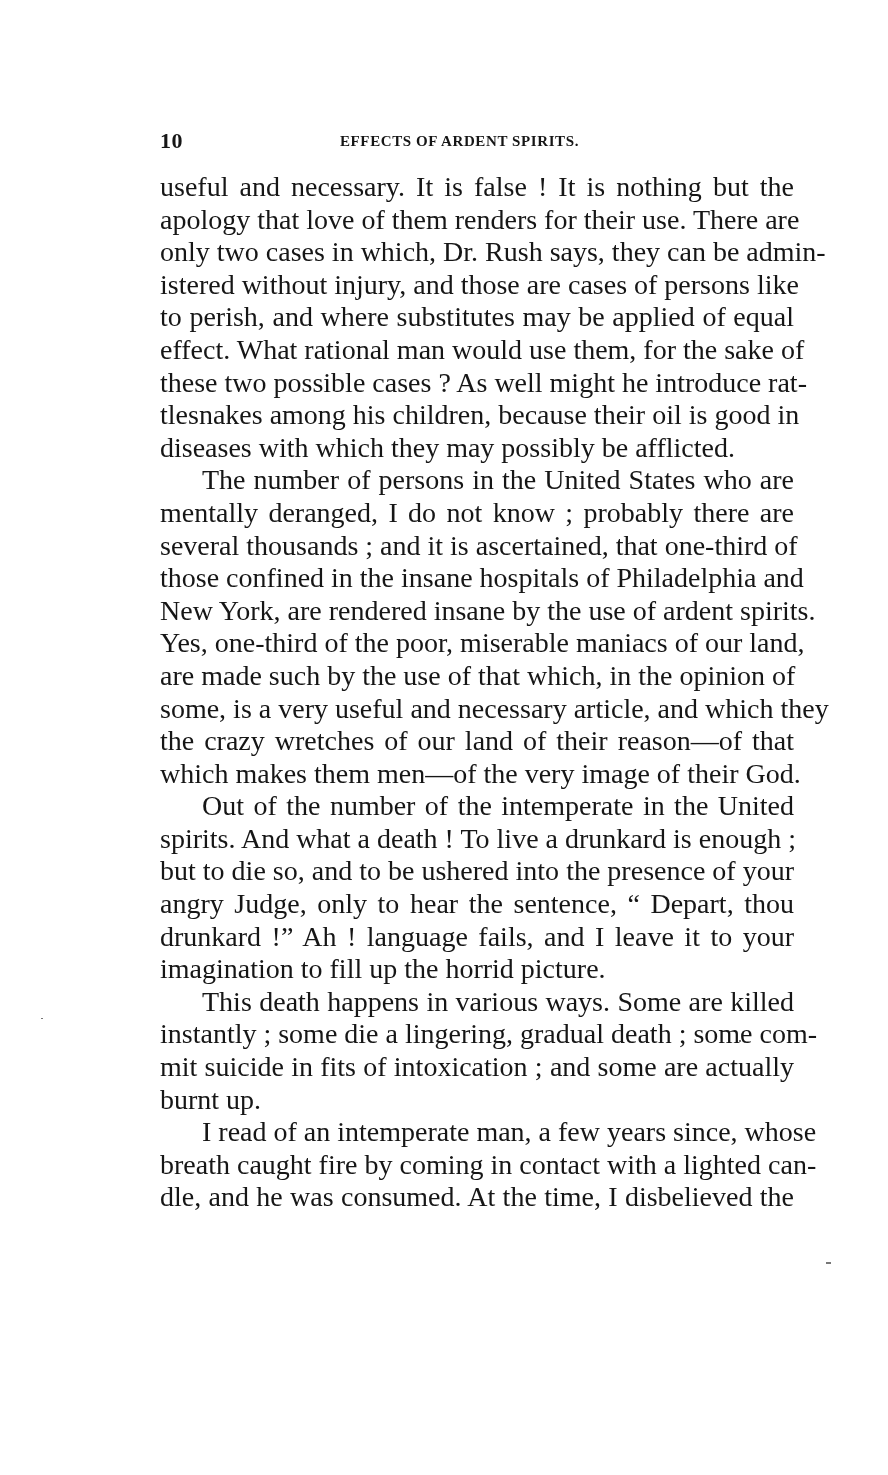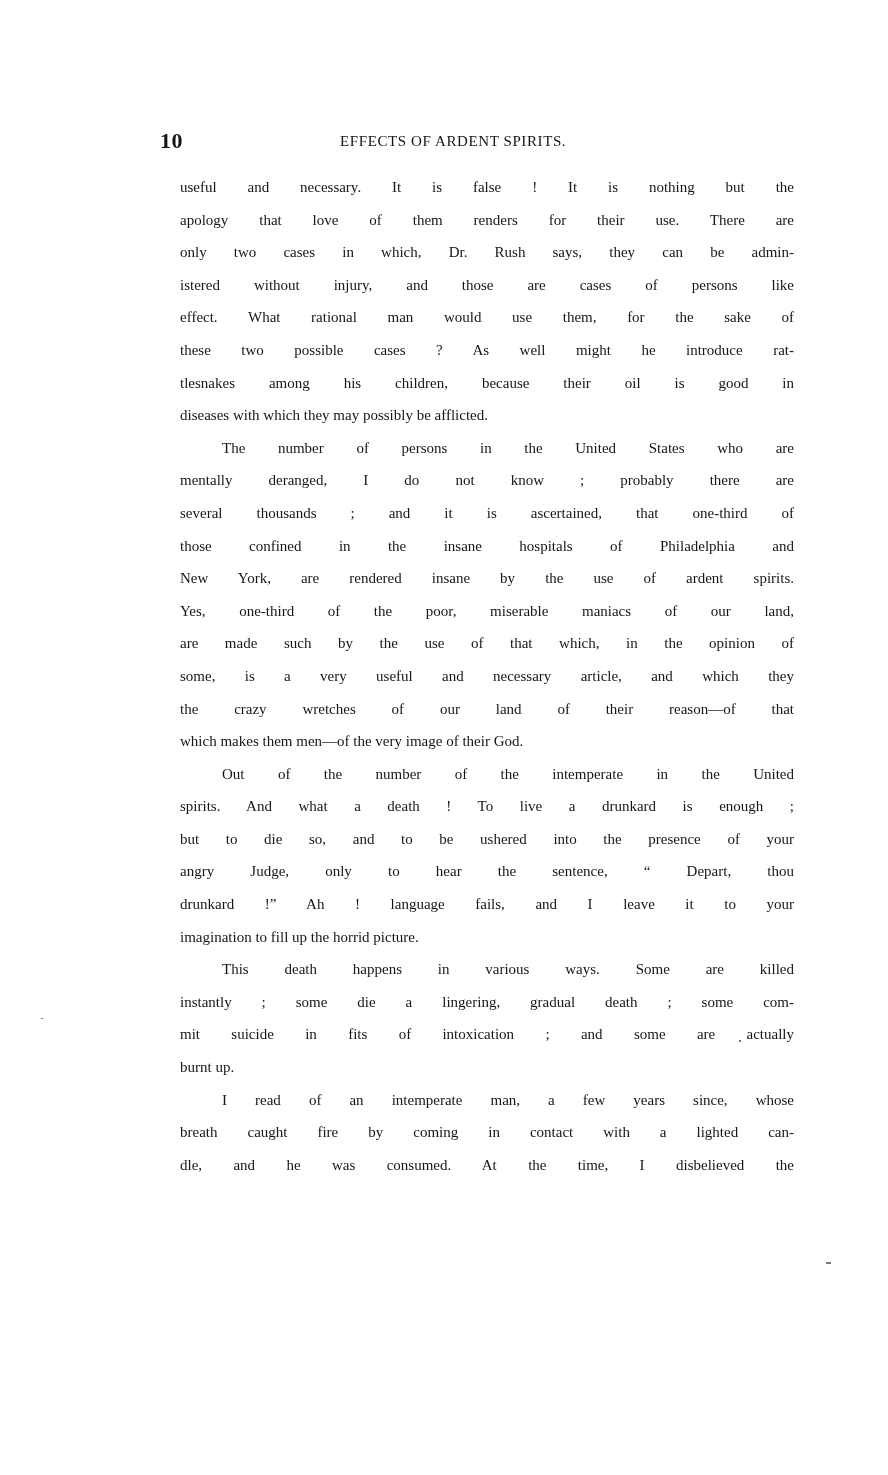--- a/index.html
+++ b/index.html
@@ -35,39 +35,38 @@
       top: 0;
       font-size: 22px;
       font-weight: bold;
       letter-spacing: 0.5px;
     }
     .running-title {
       position: absolute;
       left: 180px;
       top: 5px;
       font-size: 15px;
-      font-weight: normal;
+      font-weight: bold;
       letter-spacing: 0.6px;
       text-align: right;
     }
     .body-text {
       position: absolute;
       top: 171px;
       left: 154px;
       width: 634px;
     }
     .line {
       display: block;
       height: 32.6px;
       line-height: 32.6px;
-      font-size: 15px;
+      font-size: 28px;
       white-space: nowrap;
       text-align: justify;
       text-align-last: justify;
-      margin-left: 20px;
     }
     .line.indent {
       padding-left: 42px;
     }
     .line.last {
       text-align-last: left;
     }
     .mark {
       position: absolute;
       background: #777;
@@ -81,20 +80,21 @@
     <span class="page-number">10</span>
     <span class="running-title">EFFECTS OF ARDENT SPIRITS.</span>
   </div>
 
   <div class="body-text">
     <p id="para-0" style="margin:0">
         <span class="line">useful and necessary. It is false ! It is nothing but the</span>
         <span class="line">apology that love of them renders for their use. There are</span>
         <span class="line">only two cases in which, Dr. Rush says, they can be admin-</span>
         <span class="line">istered without injury, and those are cases of persons like</span>
+        <span class="line">to perish, and where substitutes may be applied of equal</span>
         <span class="line">effect. What rational man would use them, for the sake of</span>
         <span class="line">these two possible cases ? As well might he introduce rat-</span>
         <span class="line">tlesnakes among his children, because their oil is good in</span>
         <span class="line last">diseases with which they may possibly be afflicted.</span>
       </p>
     <p id="para-1" style="margin:0">
         <span class="line indent">The number of persons in the United States who are</span>
         <span class="line">mentally deranged, I do not know ; probably there are</span>
         <span class="line">several thousands ; and it is ascertained, that one-third of</span>
         <span class="line">those confined in the insane hospitals of Philadelphia and</span>

